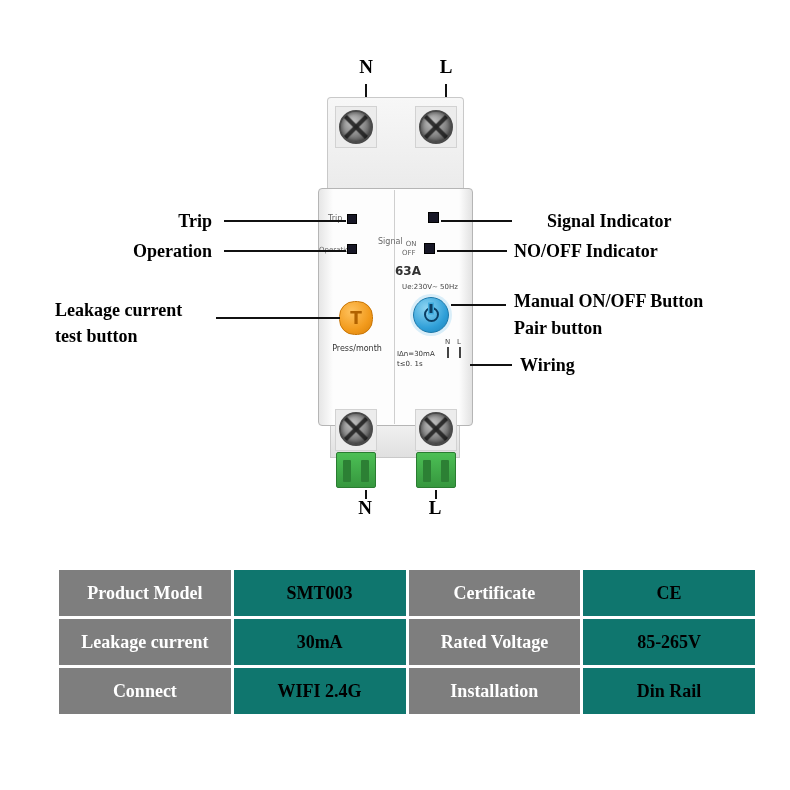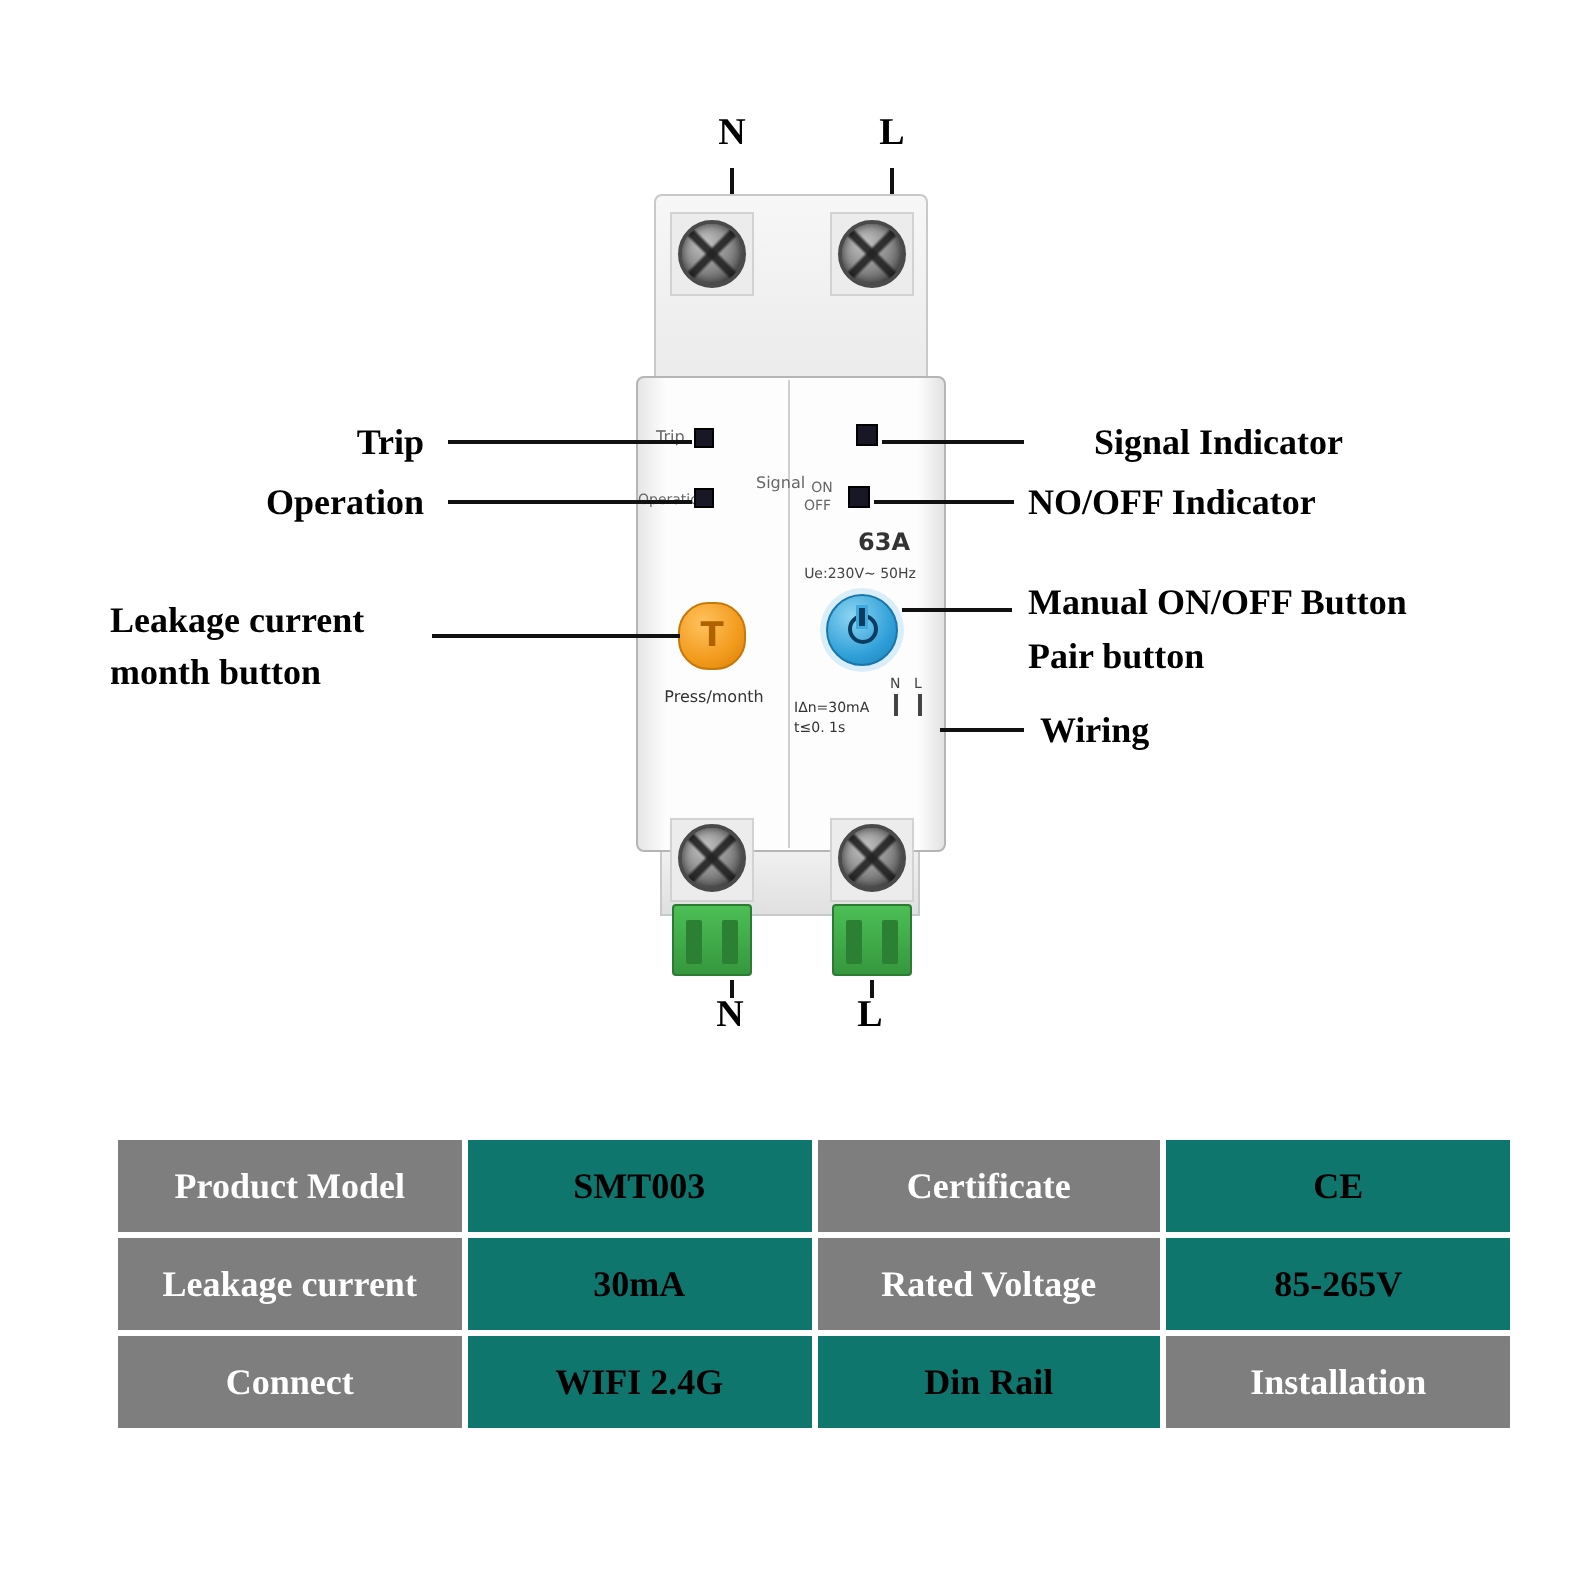--- a/index.html
+++ b/index.html
@@ -33,21 +33,21 @@
       linear-gradient(-45deg, transparent 43%, rgba(35,35,35,.9) 47%, rgba(35,35,35,.9) 53%, transparent 57%),
       radial-gradient(circle at 38% 32%, #c4c4c4, #8a8a8a 48%, #545454 82%); }
   .terminal-green { position:absolute; width:40px; height:36px; border-radius:2px;
     background:linear-gradient(180deg,#4cbf55,#36973e); border:1px solid #2a7c31; }
   .terminal-green .slot { position:absolute; top:7px; width:8px; height:22px; background:#2c8034; border-radius:1px; }
   .terminal-green .slot.s1 { left:6px; } .terminal-green .slot.s2 { right:6px; }
 
   
   .dtxt { position:absolute; font-family:"DejaVu Sans", sans-serif; color:#666; }
   .led { position:absolute; background:#171726; border:1px solid #000; }
-  .amp { position:absolute; font-family:"DejaVu Sans", sans-serif; font-weight:bold; color:#333; text-align:right; }
+  .amp { position:absolute; font-family:"DejaVu Sans", sans-serif; font-weight:bold; color:#333; text-align:left; }
   .test-btn { position:absolute; left:339px; top:301px; width:34px; height:34px; border-radius:45%;
     background:radial-gradient(circle at 36% 30%, #ffc express25e, #f29b1d 60%, #d87f08);
     background:radial-gradient(circle at 36% 30%, #ffc25e, #f29b1d 60%, #d87f08);
     border:1px solid #c97708; text-align:center; }
   .test-btn span { font-family:"DejaVu Sans", sans-serif; font-weight:bold; font-size:17px; color:#b16200; line-height:32px; }
   .power-btn { position:absolute; left:413px; top:297px; width:36px; height:36px; border-radius:50%;
     background:radial-gradient(circle at 36% 30%, #8ed5f2, #2f9fd8 62%, #1b7fb5);
     border:1px solid #1877aa; box-shadow:0 0 0 3px #d9eef9; }
   .power-icon { position:relative; width:15px; height:15px; border:2px solid #0b3d62; border-radius:50%; margin:9px auto 0 auto; }
   .power-bar { position:absolute; left:50%; top:-5px; transform:translateX(-50%);
@@ -131,21 +131,21 @@
   <div class="term-label" style="left:421px; top:497px; width:28px;">L</div>
 
   <div class="callout" style="left:130px; top:209px; width:82px; text-align:right;">Trip</div>
   <div class="hline" style="left:224px; top:220px; width:122px;"></div>
 
   <div class="callout" style="left:90px; top:239px; width:122px; text-align:right;">Operation</div>
   <div class="hline" style="left:224px; top:250px; width:122px;"></div>
 
   <div class="callout" style="left:55px; top:297px; width:155px; line-height:26px;">
     <div>Leakage current</div>
-    <div>month button</div>
+    <div>test button</div>
   </div>
   <div class="hline" style="left:216px; top:317px; width:124px;"></div>
 
   <div class="hline" style="left:441px; top:220px; width:71px;"></div>
   <div class="callout" style="left:520px; top:209px;margin-left:27px;">Signal Indicator</div>
 
   <div class="hline" style="left:437px; top:250px; width:70px;"></div>
   <div class="callout" style="left:514px; top:239px;">NO/OFF Indicator</div>
 
   <div class="hline" style="left:451px; top:304px; width:55px;"></div>
@@ -163,17 +163,17 @@
     <div class="cell hd">Certificate</div>
     <div class="cell vl">CE</div>
 
     <div class="cell hd">Leakage current</div>
     <div class="cell vl">30mA</div>
     <div class="cell hd">Rated Voltage</div>
     <div class="cell vl">85-265V</div>
 
     <div class="cell hd">Connect</div>
     <div class="cell vl">WIFI 2.4G</div>
+    <div class="cell hd">Installation</div>
     <div class="cell vl">Din Rail</div>
-    <div class="cell hd">Installation</div>
   </div>
 
 </div>
 
 </body></html>

